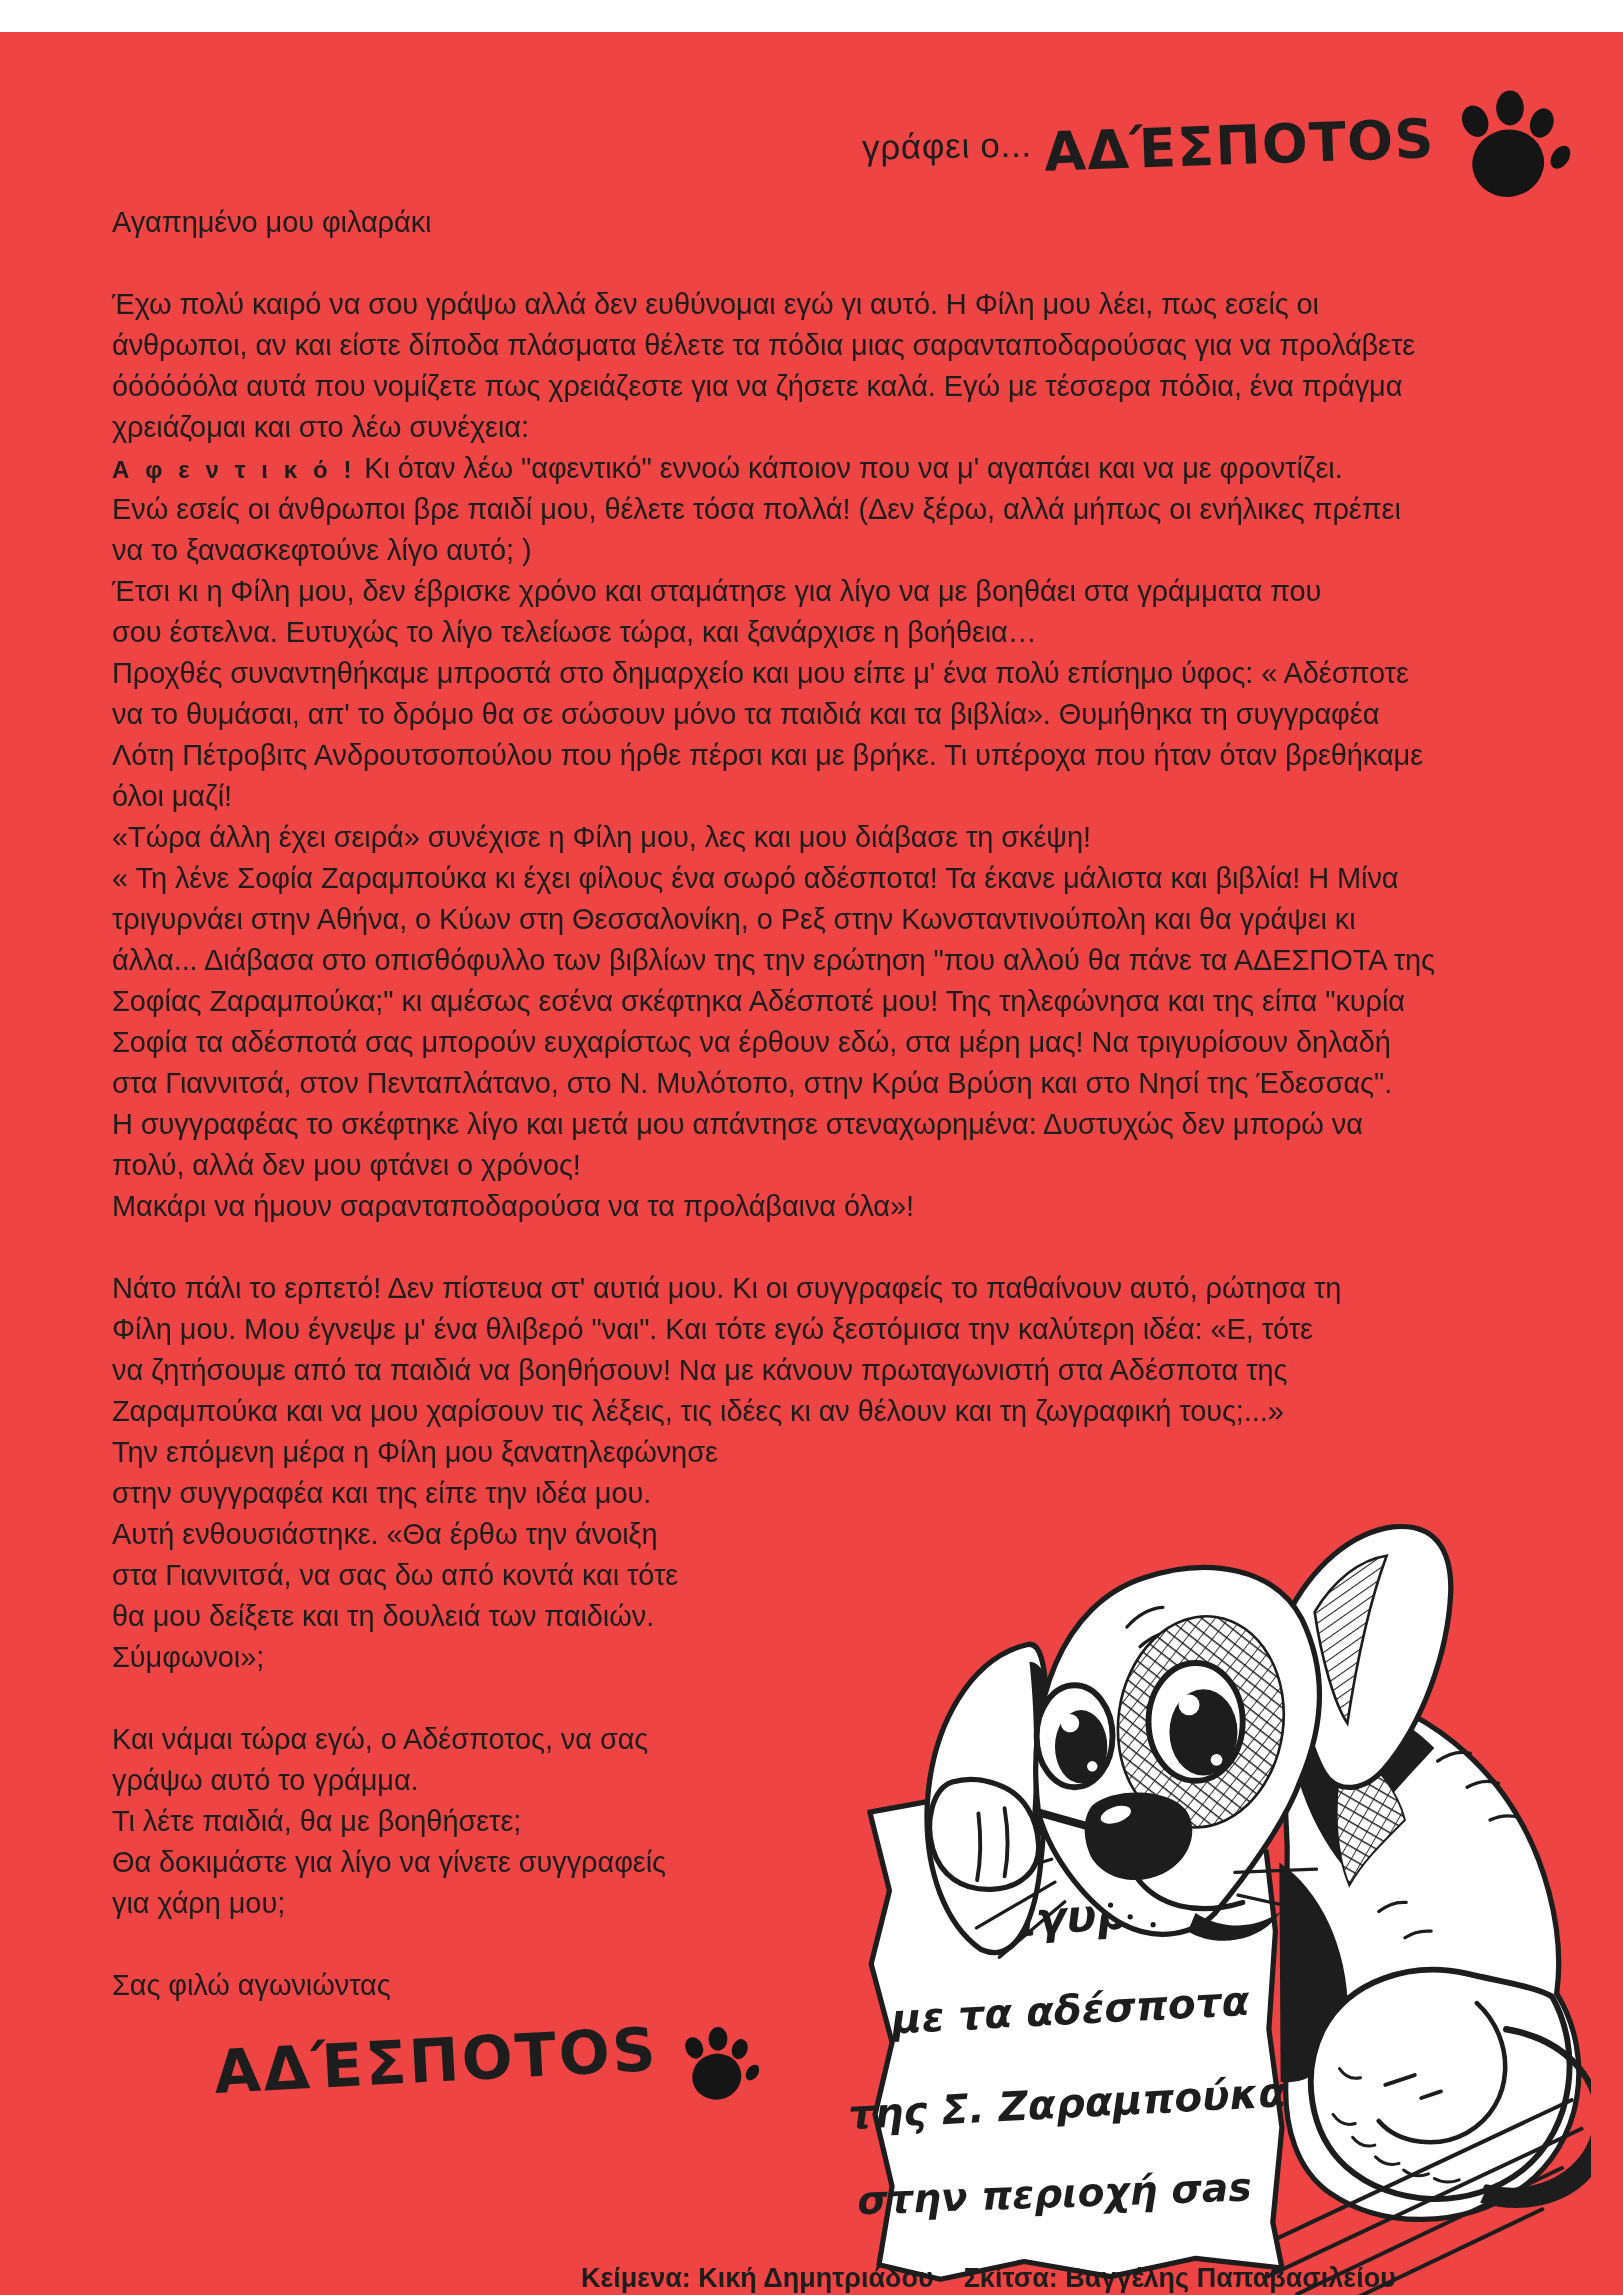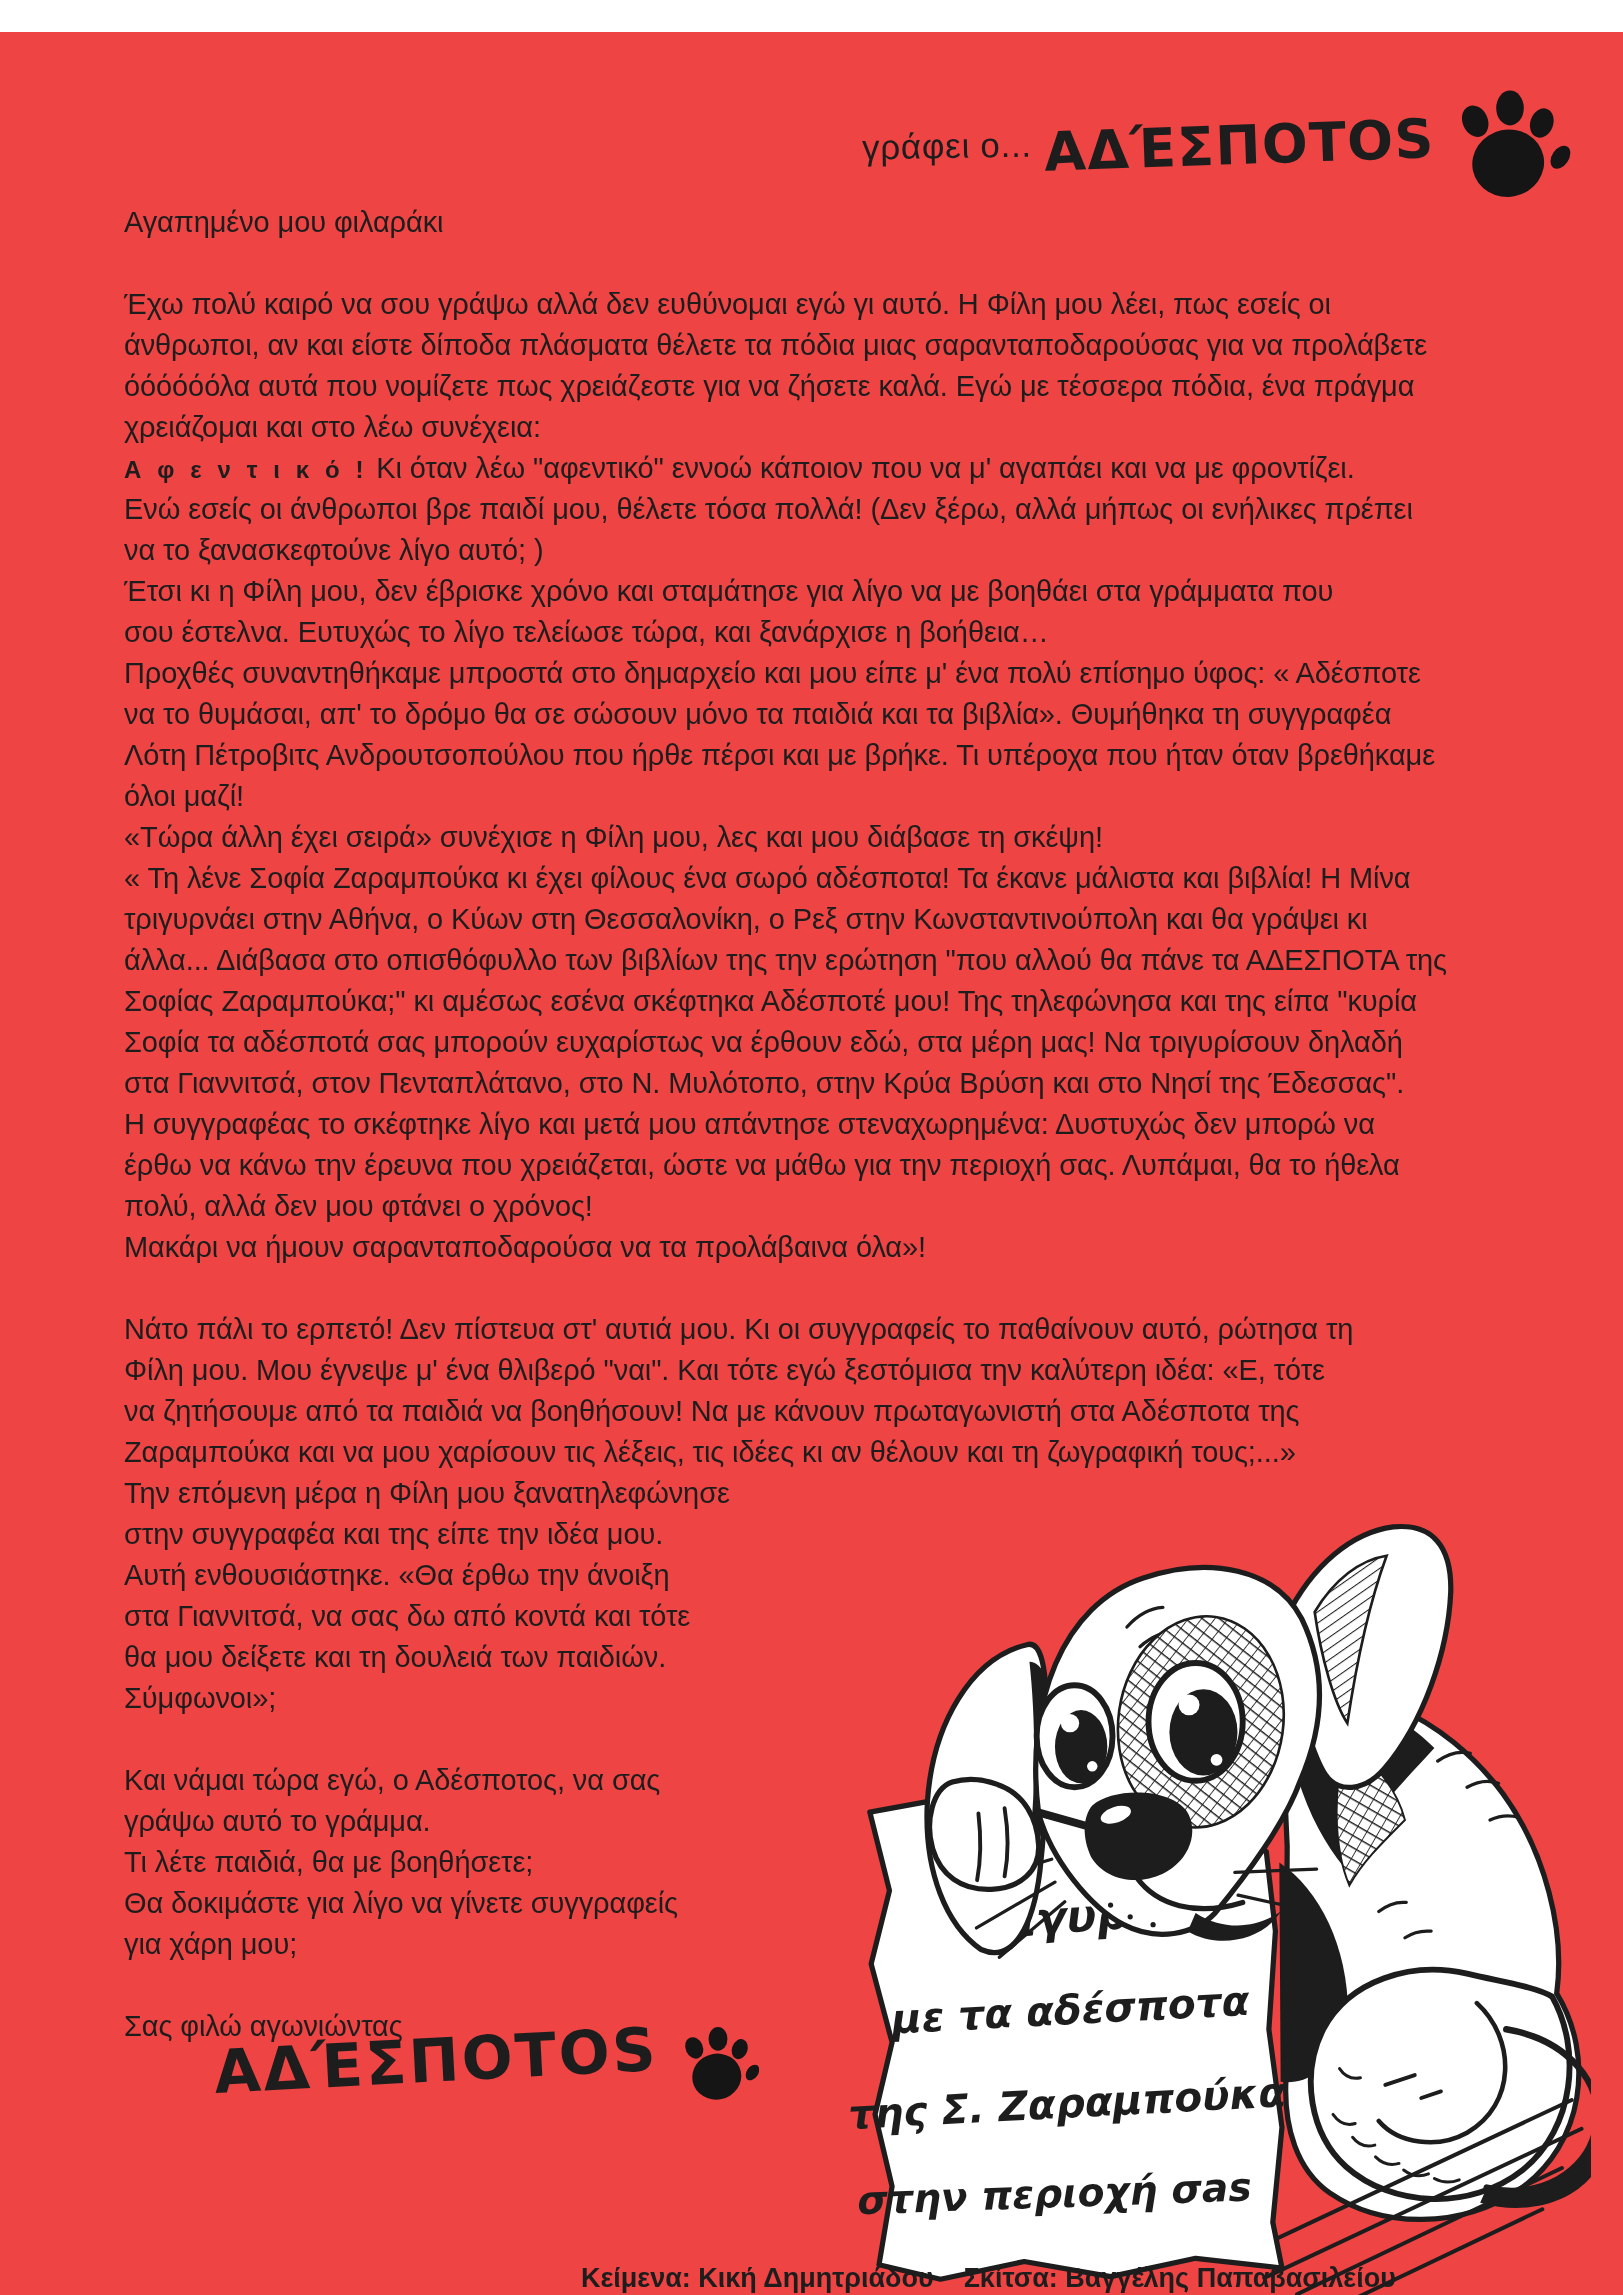--- a/index.html
+++ b/index.html
@@ -7,21 +7,21 @@
   .page{position:relative;width:1623px;height:2295px;background:#ef4444;overflow:hidden;margin-top:32px;}
 
   
   .masthead{position:absolute;top:58px;right:51px;display:flex;align-items:center;gap:13px;}
   .masthead .prefix{font-size:35px;letter-spacing:0.7px;white-space:nowrap;transform:rotate(-1deg);}
   .masthead .logo{font-family:"DejaVu Sans",sans-serif;font-size:54px;font-weight:bold;letter-spacing:1.3px;
                   white-space:nowrap;transform:rotate(-2deg);}
   .paw{display:block;}
 
   
-  .letter{position:absolute;left:124px;top:170px;width:1433px;font-size:29px;line-height:41px;
+  .letter{position:absolute;left:112px;top:170px;width:1433px;font-size:29px;line-height:41px;
           letter-spacing:-0.1px;}
   .letter .line{white-space:nowrap;height:41px;}
   .letter .gap{height:41px;}
   .lead{font-weight:bold;letter-spacing:4.6px;font-size:24px;}
 
   
   .signature{position:absolute;left:216px;top:1990px;display:flex;align-items:flex-end;gap:17px;}
   .signature .sig-text{font-family:"DejaVu Sans",sans-serif;font-size:60px;font-weight:bold;
                        letter-spacing:2.6px;transform:rotate(-3deg);transform-origin:left bottom;}
 
@@ -71,21 +71,20 @@
         <div class="line">Λότη Πέτροβιτς Ανδρουτσοπούλου που ήρθε πέρσι και με βρήκε. Τι υπέροχα που ήταν όταν βρεθήκαμε</div>
         <div class="line">όλοι μαζί!</div>
         <div class="line">«Τώρα άλλη έχει σειρά» συνέχισε η Φίλη μου, λες και μου διάβασε τη σκέψη!</div>
         <div class="line">« Τη λένε Σοφία Ζαραμπούκα κι έχει φίλους ένα σωρό αδέσποτα! Τα έκανε μάλιστα και βιβλία! Η Μίνα</div>
         <div class="line">τριγυρνάει στην Αθήνα, ο Κύων στη Θεσσαλονίκη, ο Ρεξ στην Κωνσταντινούπολη και θα γράψει κι</div>
         <div class="line">άλλα... Διάβασα στο οπισθόφυλλο των βιβλίων της την ερώτηση "που αλλού θα πάνε τα ΑΔΕΣΠΟΤΑ της</div>
         <div class="line">Σοφίας Ζαραμπούκα;" κι αμέσως  εσένα σκέφτηκα Αδέσποτέ μου! Της τηλεφώνησα και της είπα "κυρία</div>
         <div class="line">Σοφία τα αδέσποτά σας μπορούν ευχαρίστως να έρθουν εδώ, στα μέρη μας!  Να τριγυρίσουν δηλαδή</div>
         <div class="line">στα Γιαννιτσά, στον Πενταπλάτανο, στο Ν. Μυλότοπο, στην Κρύα Βρύση και στο Νησί της Έδεσσας".</div>
         <div class="line">Η συγγραφέας το σκέφτηκε λίγο και μετά μου απάντησε στεναχωρημένα: Δυστυχώς δεν μπορώ να</div>
-        <div class="line">έρθω να κάνω την έρευνα που χρειάζεται, ώστε να μάθω για την περιοχή σας. Λυπάμαι, θα το ήθελα</div>
         <div class="line">πολύ, αλλά δεν μου φτάνει ο χρόνος!</div>
         <div class="line">Μακάρι να ήμουν σαρανταποδαρούσα να τα προλάβαινα όλα»!</div>
         <div class="line gap"></div>
         <div class="line">Νάτο πάλι το ερπετό! Δεν πίστευα στ' αυτιά μου. Κι οι συγγραφείς το παθαίνουν αυτό, ρώτησα τη</div>
         <div class="line">Φίλη μου.  Μου έγνεψε μ' ένα θλιβερό "ναι". Και τότε εγώ ξεστόμισα την καλύτερη ιδέα: «Ε, τότε</div>
         <div class="line">να ζητήσουμε από τα παιδιά να βοηθήσουν! Να με κάνουν πρωταγωνιστή στα Αδέσποτα της</div>
         <div class="line">Ζαραμπούκα και να μου χαρίσουν τις λέξεις, τις ιδέες κι αν θέλουν και τη ζωγραφική τους;...»</div>
         <div class="line">Την επόμενη μέρα η Φίλη μου ξανατηλεφώνησε</div>
         <div class="line">στην συγγραφέα και της είπε την ιδέα μου.</div>
         <div class="line">Αυτή ενθουσιάστηκε. «Θα έρθω την άνοιξη</div>

